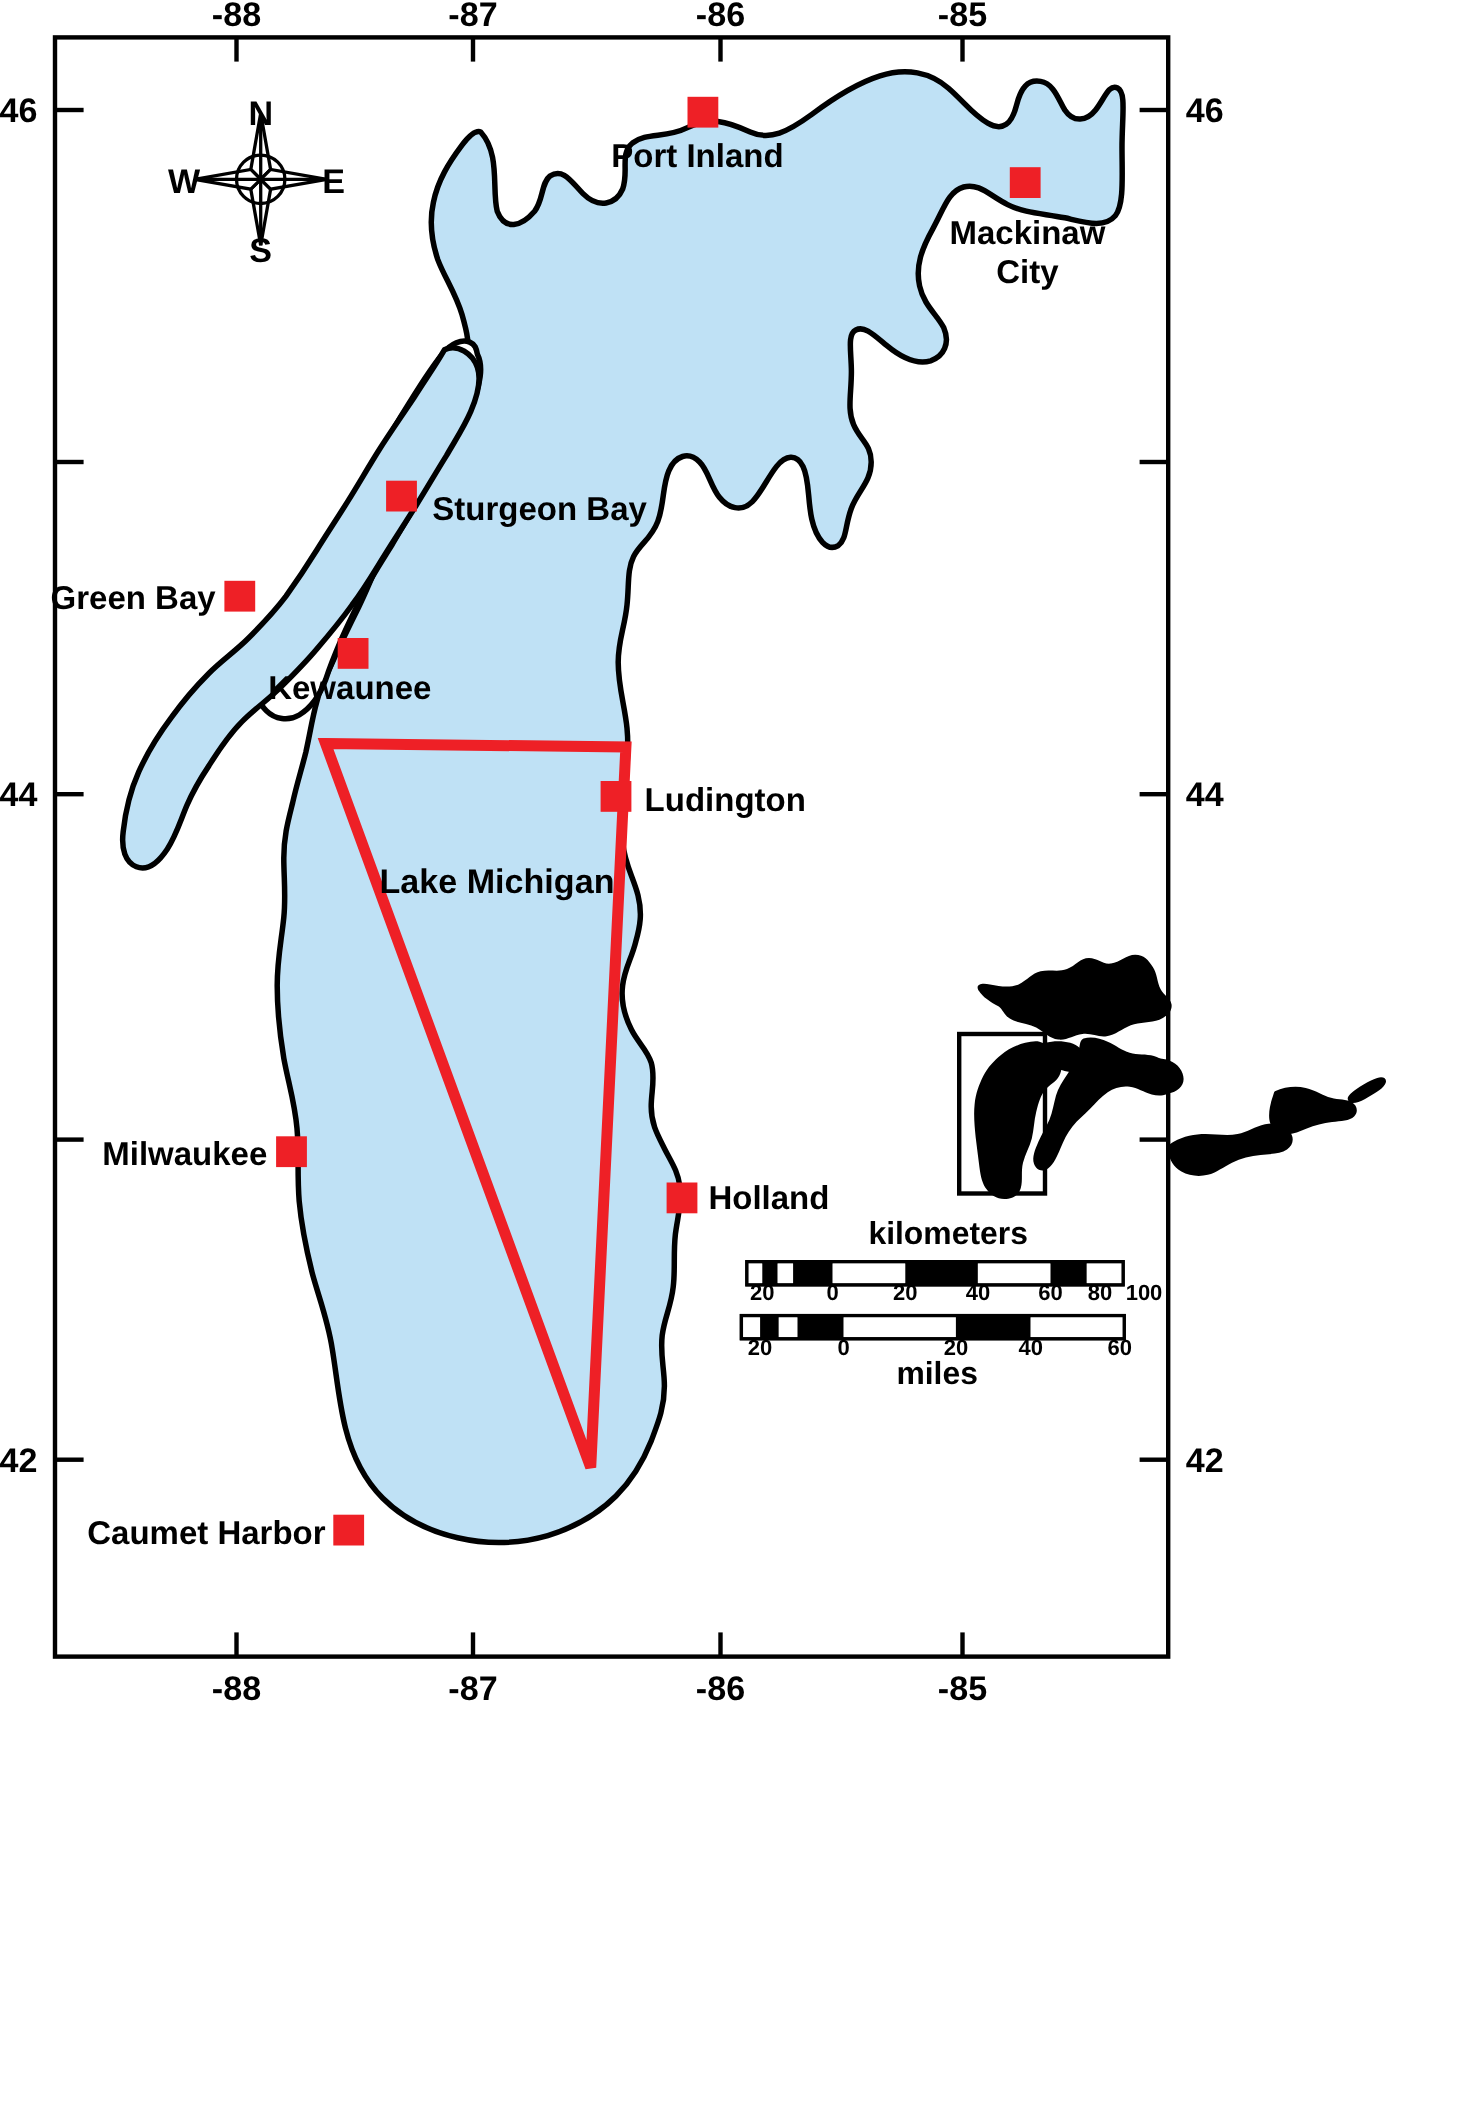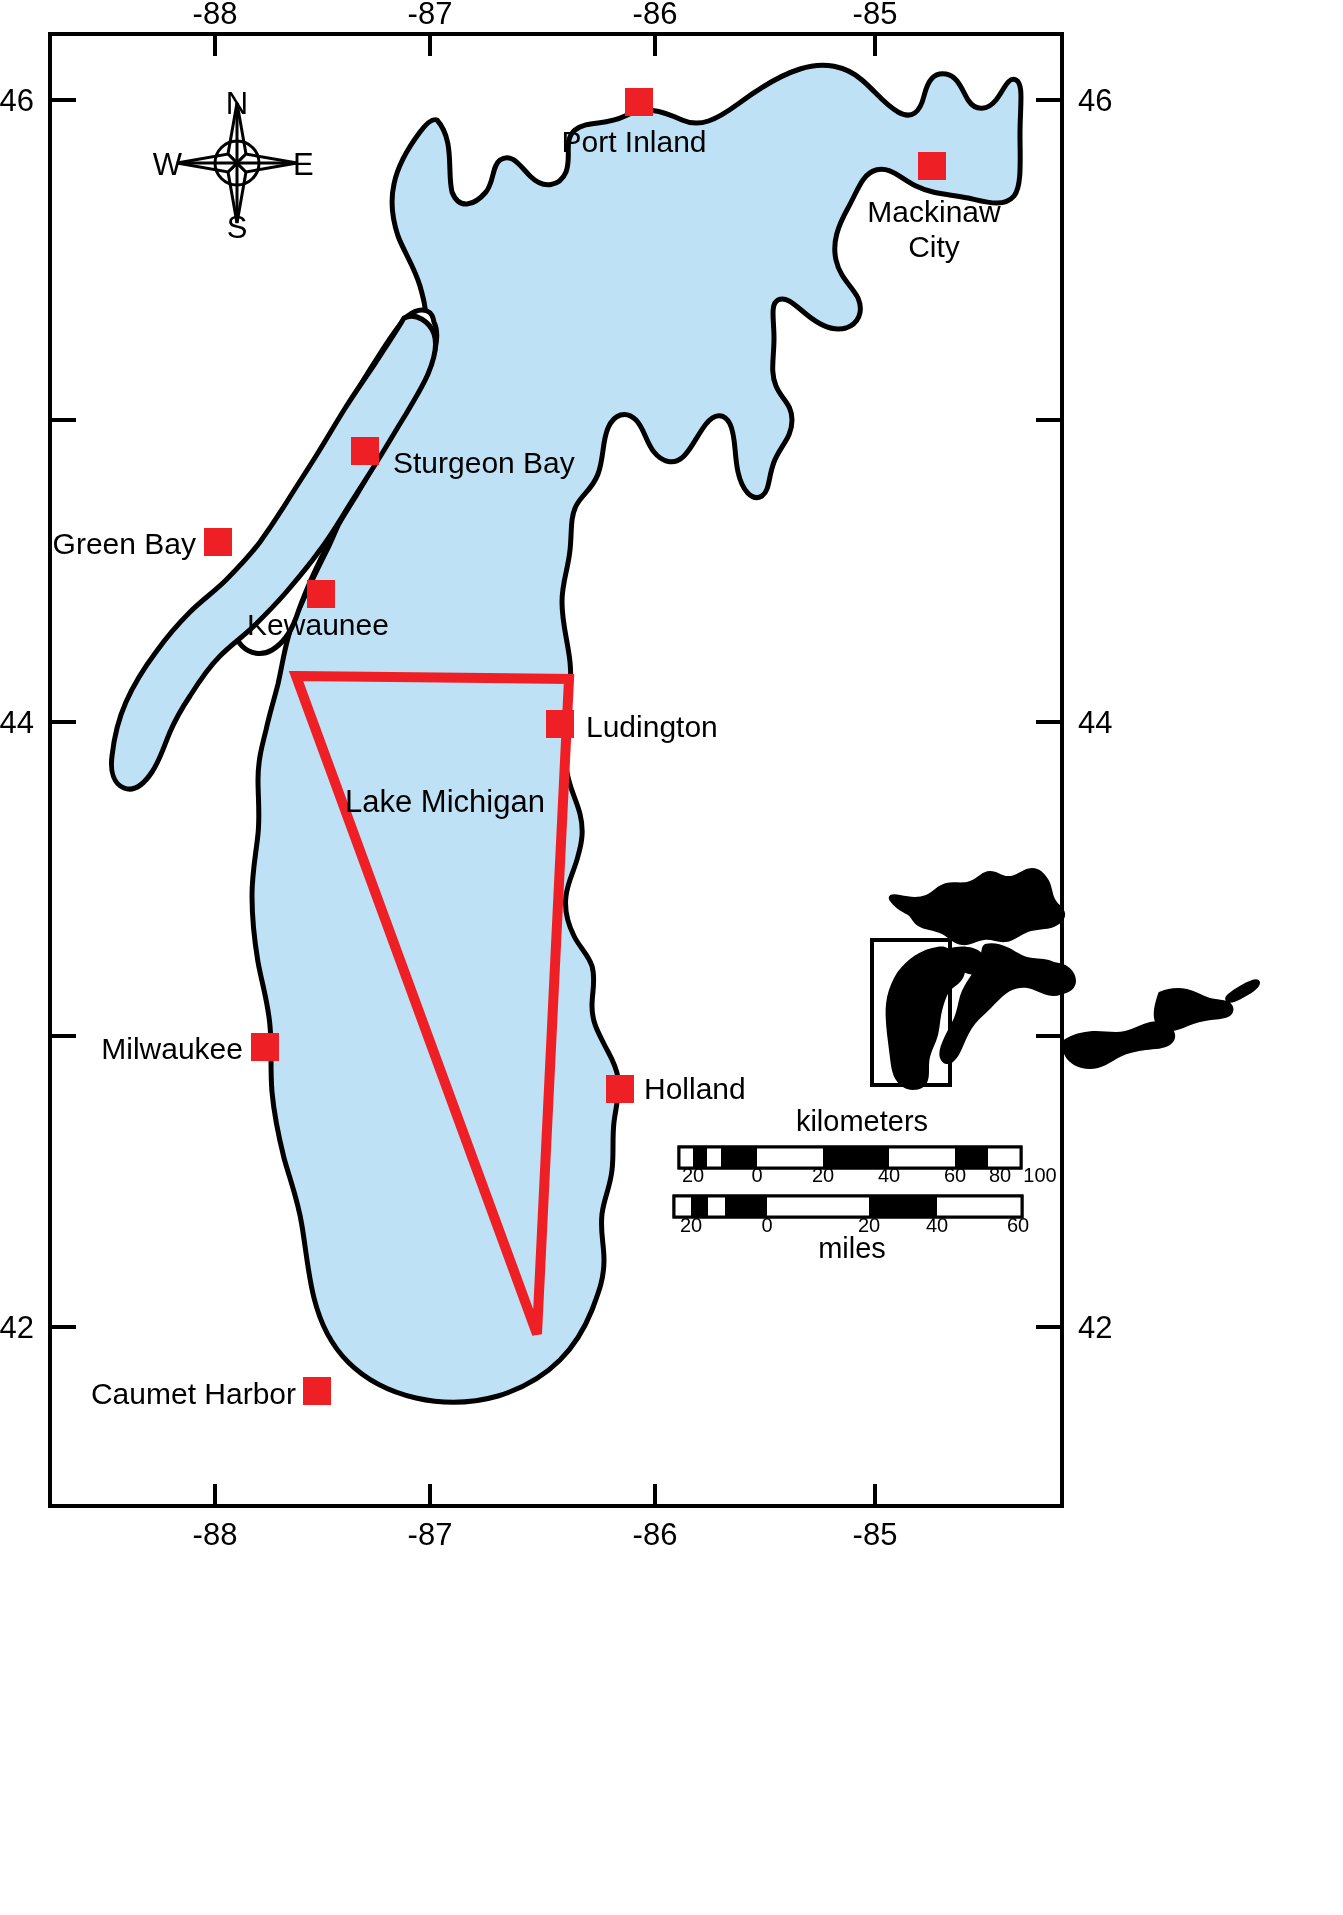--- a/index.html
+++ b/index.html
@@ -1,21 +1,21 @@
 <!DOCTYPE html>
 <html><head>
 <meta charset="utf-8">
 <style>
   html,body{margin:0;padding:0;background:#ffffff;}
   body{
     width:1343px;height:1915px;position:relative;overflow:hidden;
     font-family:"Liberation Sans", sans-serif;
     color:#000;
   }
-  #map-root{position:absolute;inset:0;}
+  #map-root{position:absolute;inset:0;font-weight:bold;}
   svg.layer{position:absolute;left:0;top:0;width:1343px;height:1915px;overflow:visible;}
   .axis-label{
     font-family:"Liberation Sans", sans-serif;
     font-size:31px;fill:#000;
   }
   .city-label{
     font-family:"Liberation Sans", sans-serif;
     font-size:30px;fill:#000;
   }
   .lake-label{

